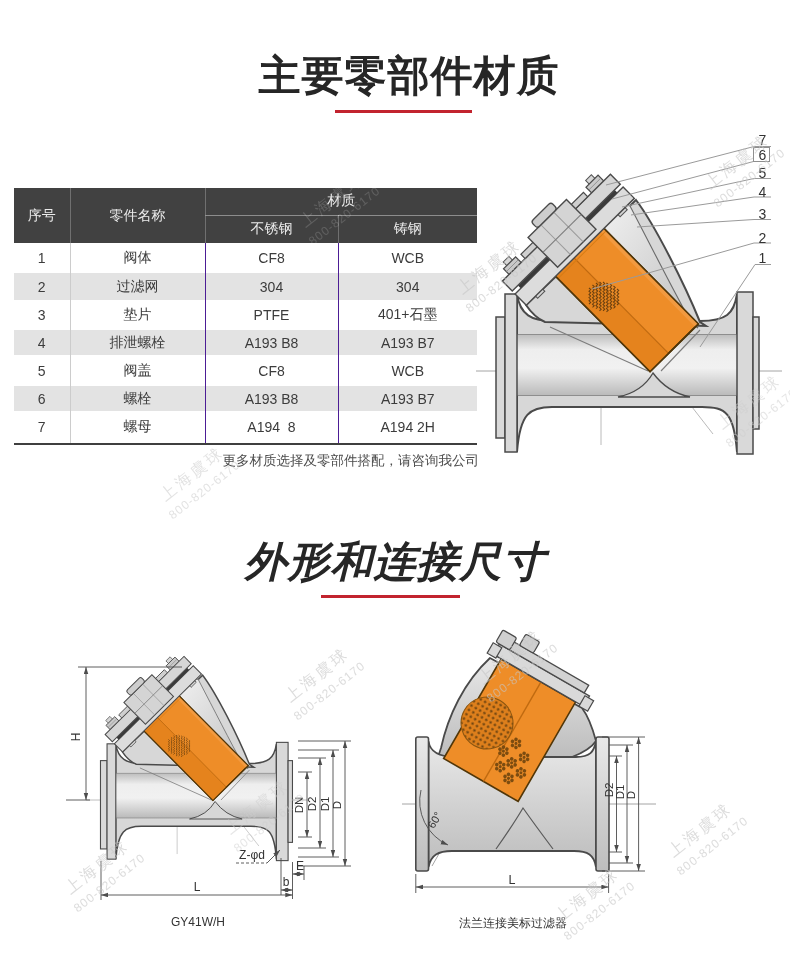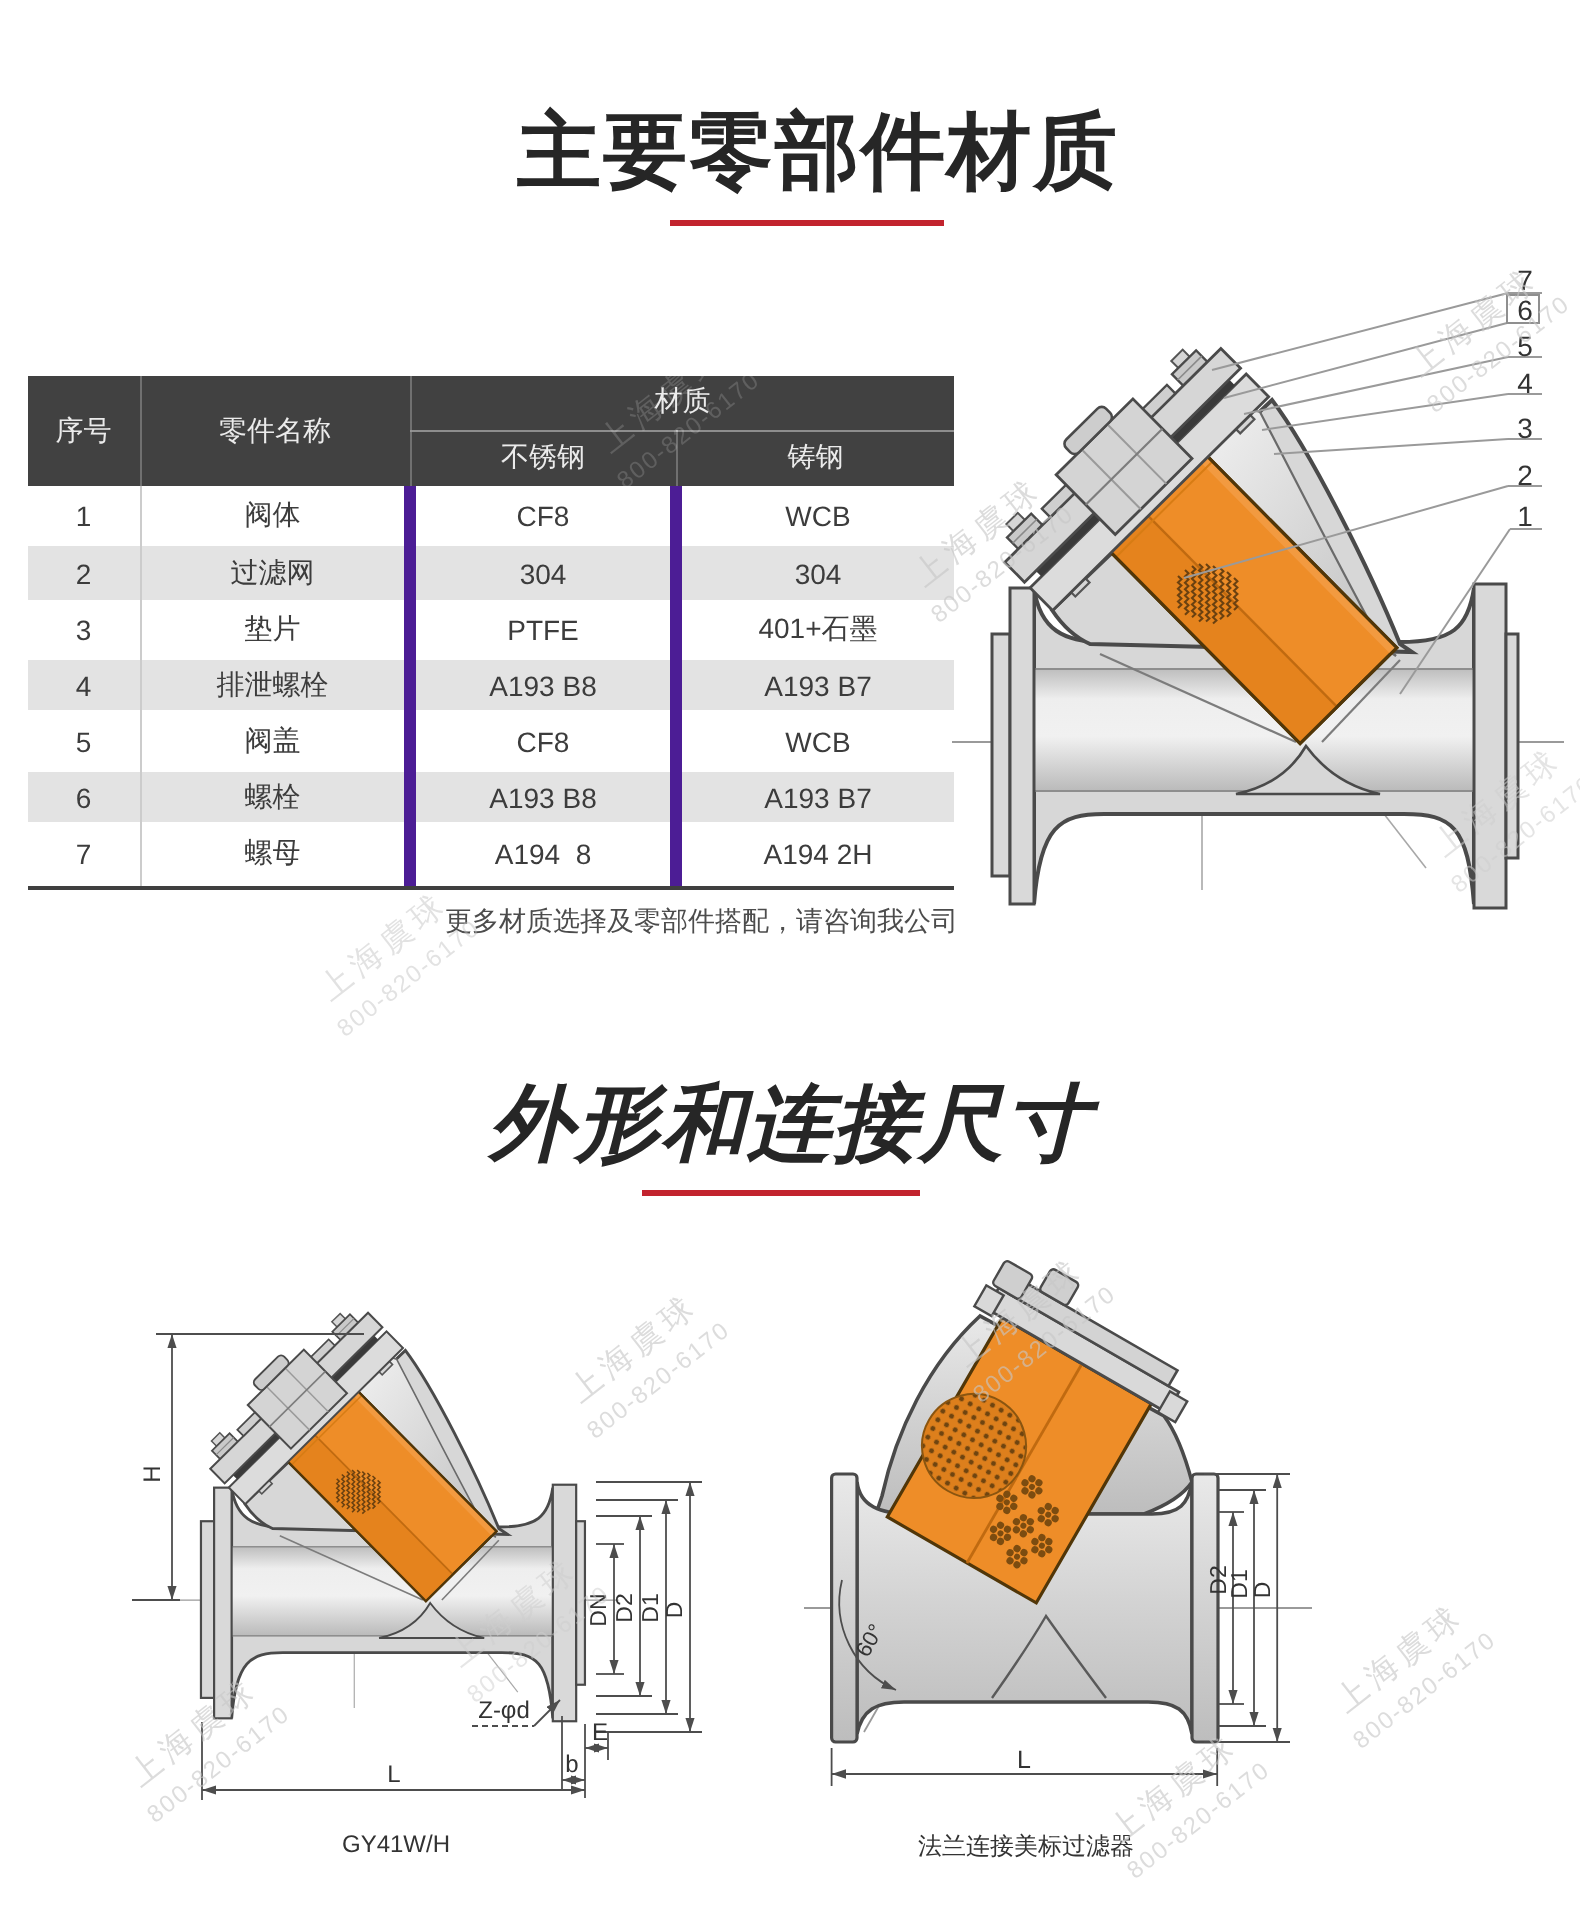--- a/index.html
+++ b/index.html
@@ -94,21 +94,21 @@
   <tr style="height:32px;">
         <td>7</td>
         <td class="v">螺母</td>
         <td class="v">A194&nbsp;&nbsp;8</td>
         <td>A194 2H</td>
       </tr>
 </tbody>
   </table>
 <style>
  table.mat tr.g{background:#e3e3e3;}
- table.mat td.v{border-right:6px solid #4c1d95;}
+ table.mat td.v{border-right:1px solid #4c1d95;}
  table.mat td:first-child{border-right:1px solid #cccccc;}
 </style>
 
 <div style="position:absolute;left:14px;top:443px;width:463px;height:2px;background:#3f3f3f;"></div>
 
 <div class="note">更多材质选择及零部件搭配，请咨询我公司</div>
 
 <div class="ttl" style="left:0px;top:534px;font-style:italic;">外形和连接尺寸</div>
 
 <div class="rule" style="left:321px;top:595px;width:139px;"></div>

